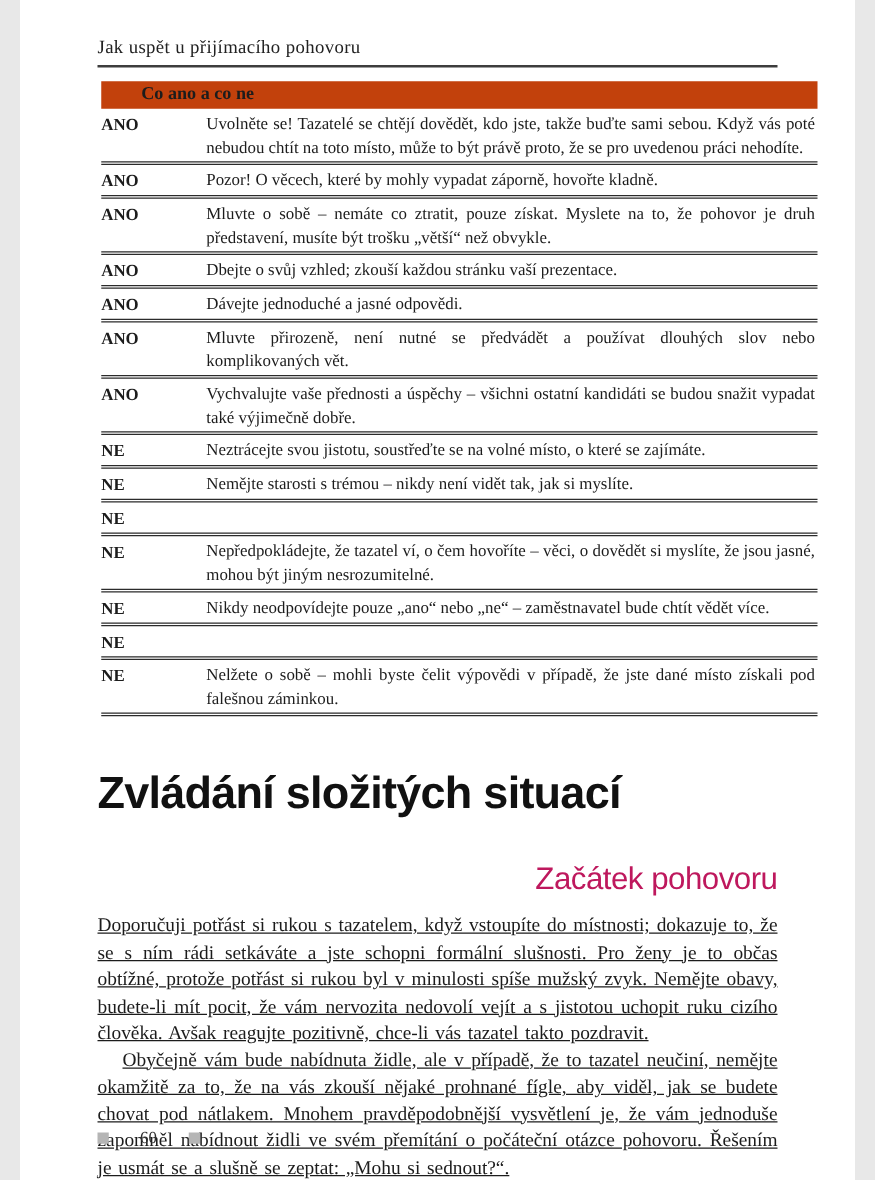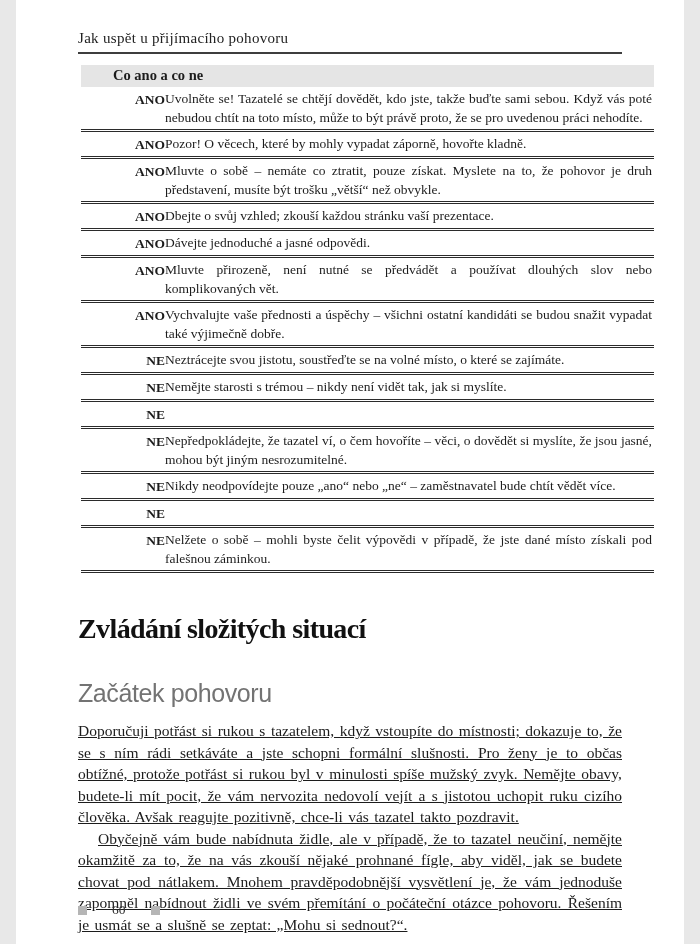--- a/index.html
+++ b/index.html
@@ -20,62 +20,63 @@
     font-size: 15px;
     letter-spacing: 0.3px;
     color: #222;
     padding-bottom: 5px;
     border-bottom: 2px solid #3d3d3d;
     margin-bottom: 11px;
   }
   
   .anone-table { margin-left: 3px; width: 573px; }
   .table-header {
-    background: #e5e5e5;
+    background: #c2410c;
     font-weight: bold;
     font-size: 14.5px;
     padding: 2px 0 3px 32px;
   }
   .trow {
     display: flex;
     padding: 3px 0 2px 0;
   }
   .trow + .trow { border-top: 3px double #2b2b2b; }
   .tbody-bottom { border-top: 3px double #2b2b2b; height: 0; }
   .tlabel {
     flex: 0 0 84px;
-    text-align: right;
+    text-align: left;
     font-weight: bold;
     font-size: 13.5px;
     line-height: 18px;
     padding-top: 1px;
   }
   .ttext {
     flex: 1 1 auto;
     font-size: 13.5px;
     line-height: 18.5px;
     text-align: justify;
     padding-right: 2px;
   }
   
   .h1 {
-    font-family: Liberation Serif, serif;
+    font-family: Liberation Sans, sans-serif;
     font-weight: 700;
-    font-size: 28px;
+    font-size: 36px;
     letter-spacing: -0.6px;
     color: #111;
     margin-top: 40px;
   }
   .h2 {
     font-family: "Liberation Sans", "DejaVu Sans", sans-serif;
     font-weight: 400;
     font-size: 25px;
     letter-spacing: -0.4px;
-    color: #737373;
+    color: #be185d;
     margin-top: 34px;
+    text-align: right;
   }
   
   .bodytext { margin-top: 12px; text-decoration: underline; }
   .para {
     font-size: 15.5px;
     line-height: 21.5px;
     text-align: justify;
     word-spacing: 1.5px;
   }
   .para.indent { text-indent: 20px; }

